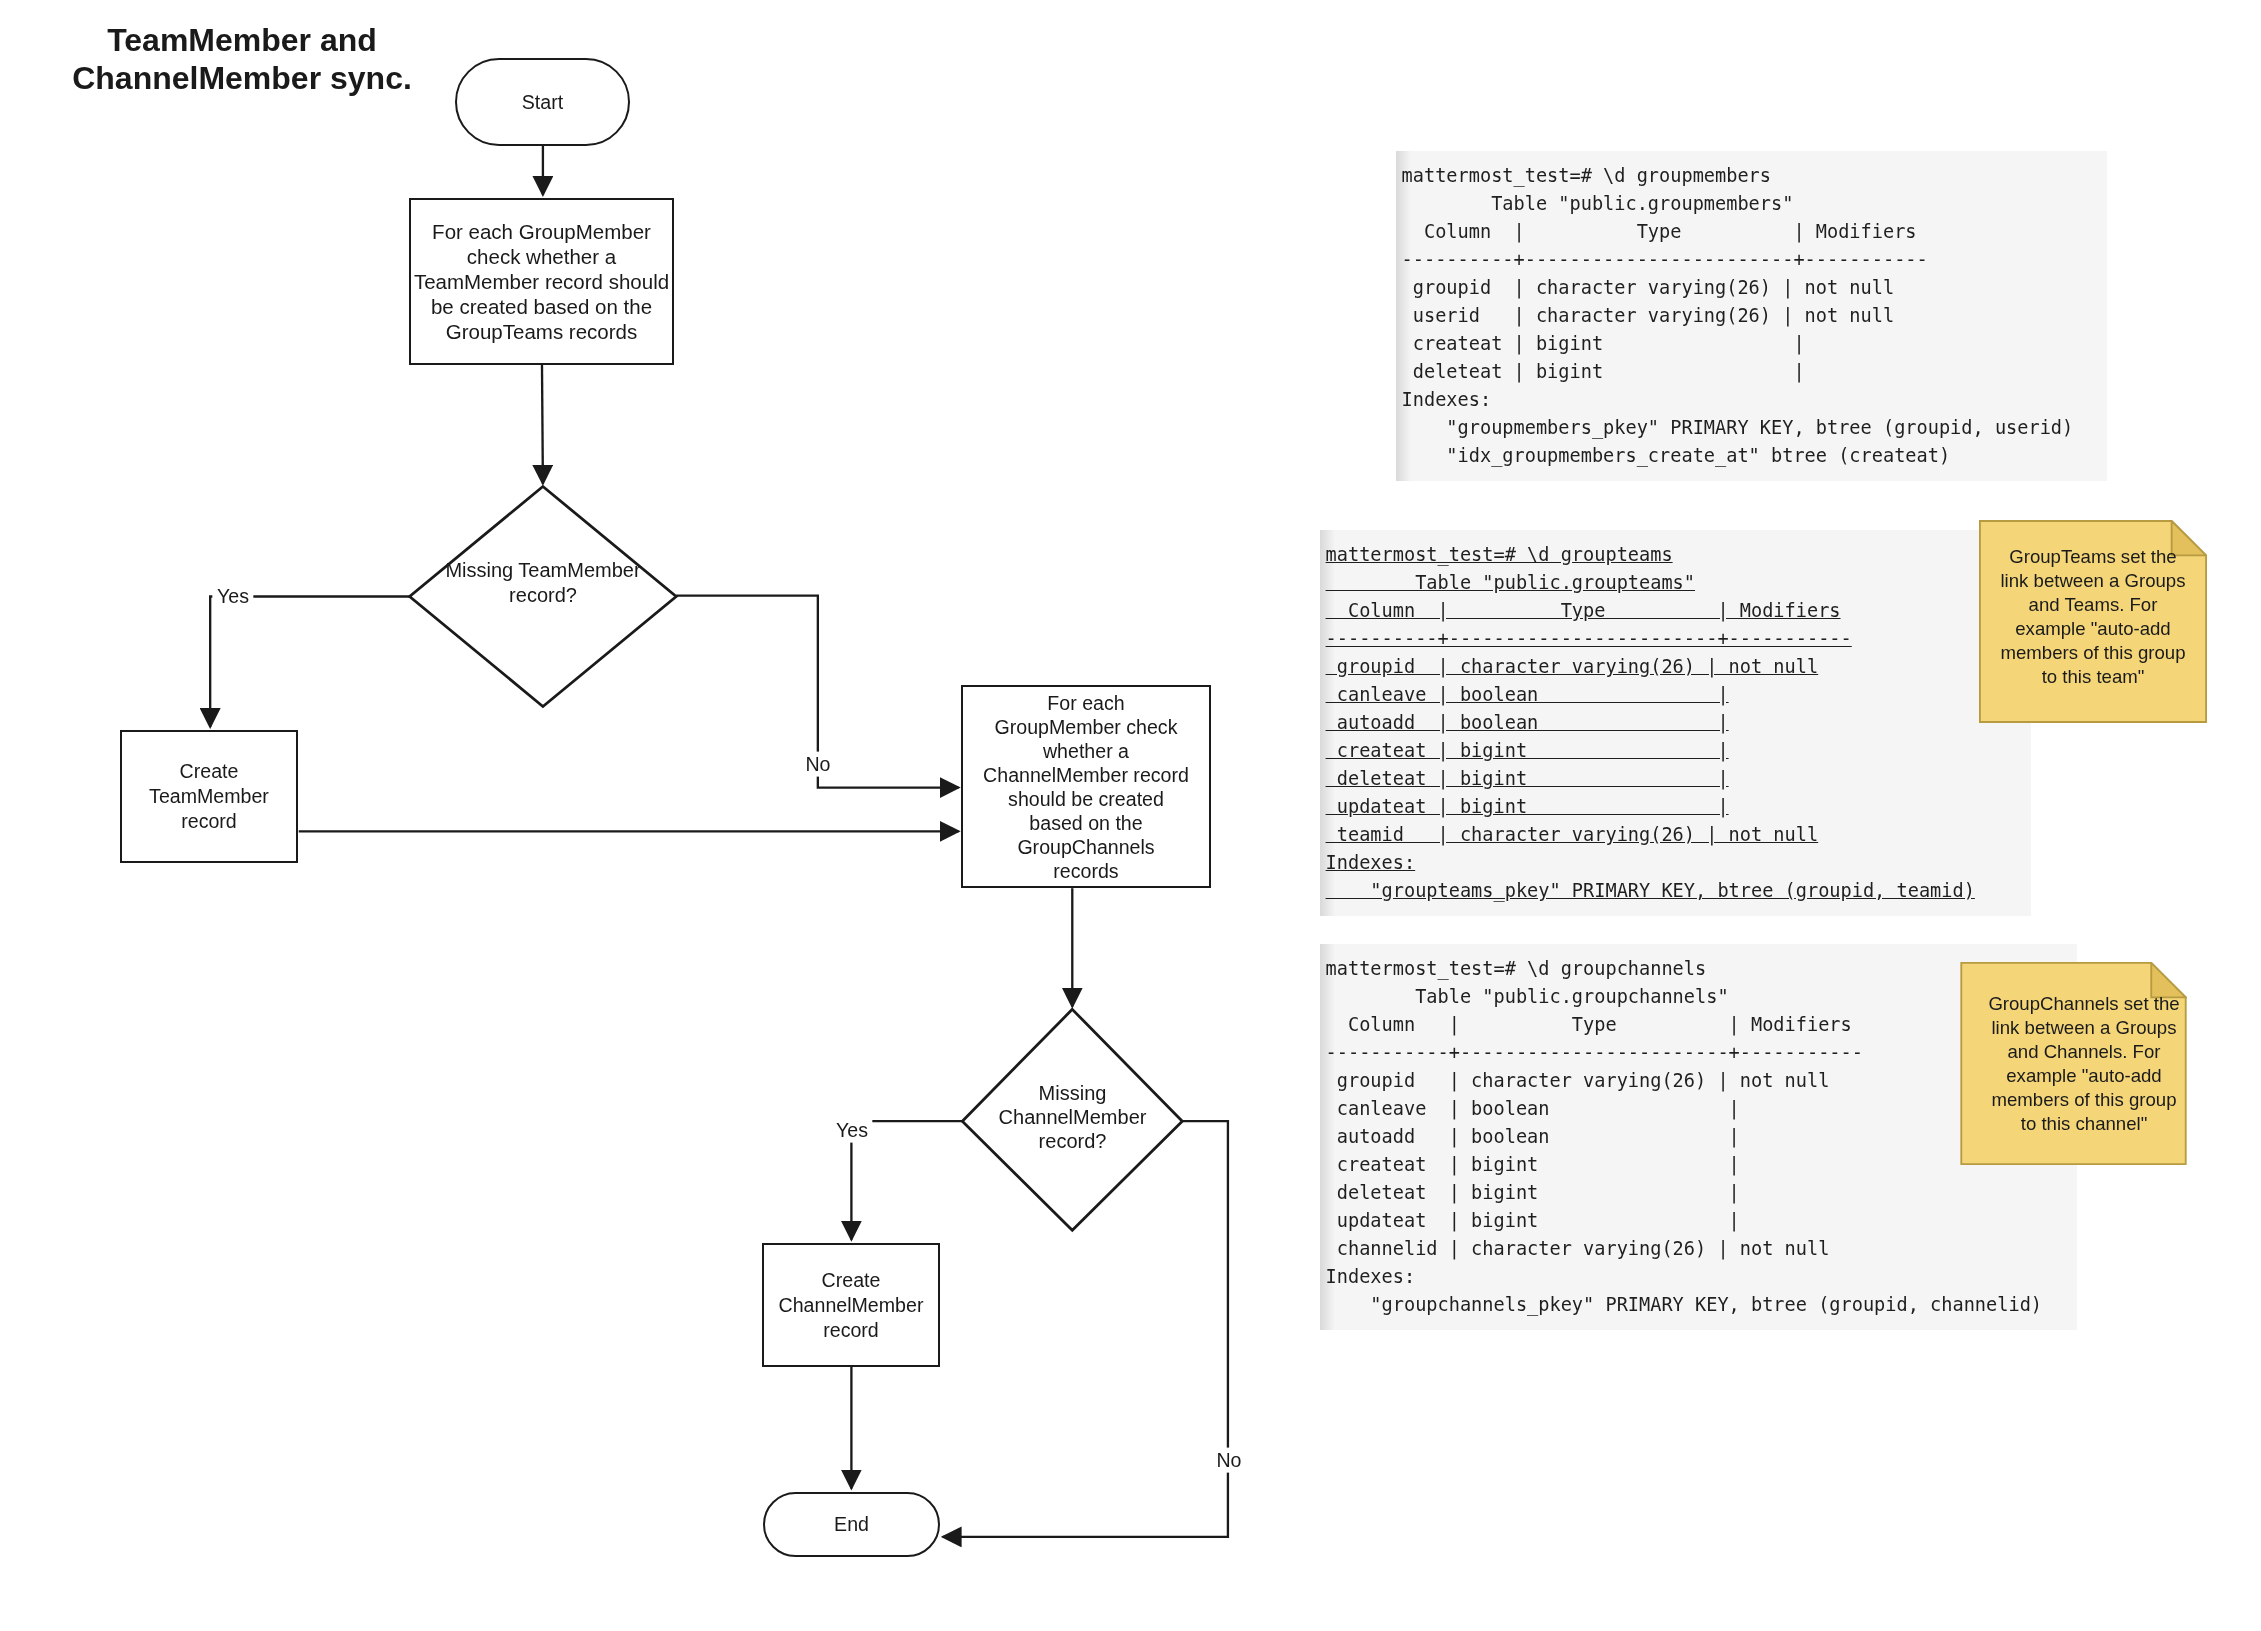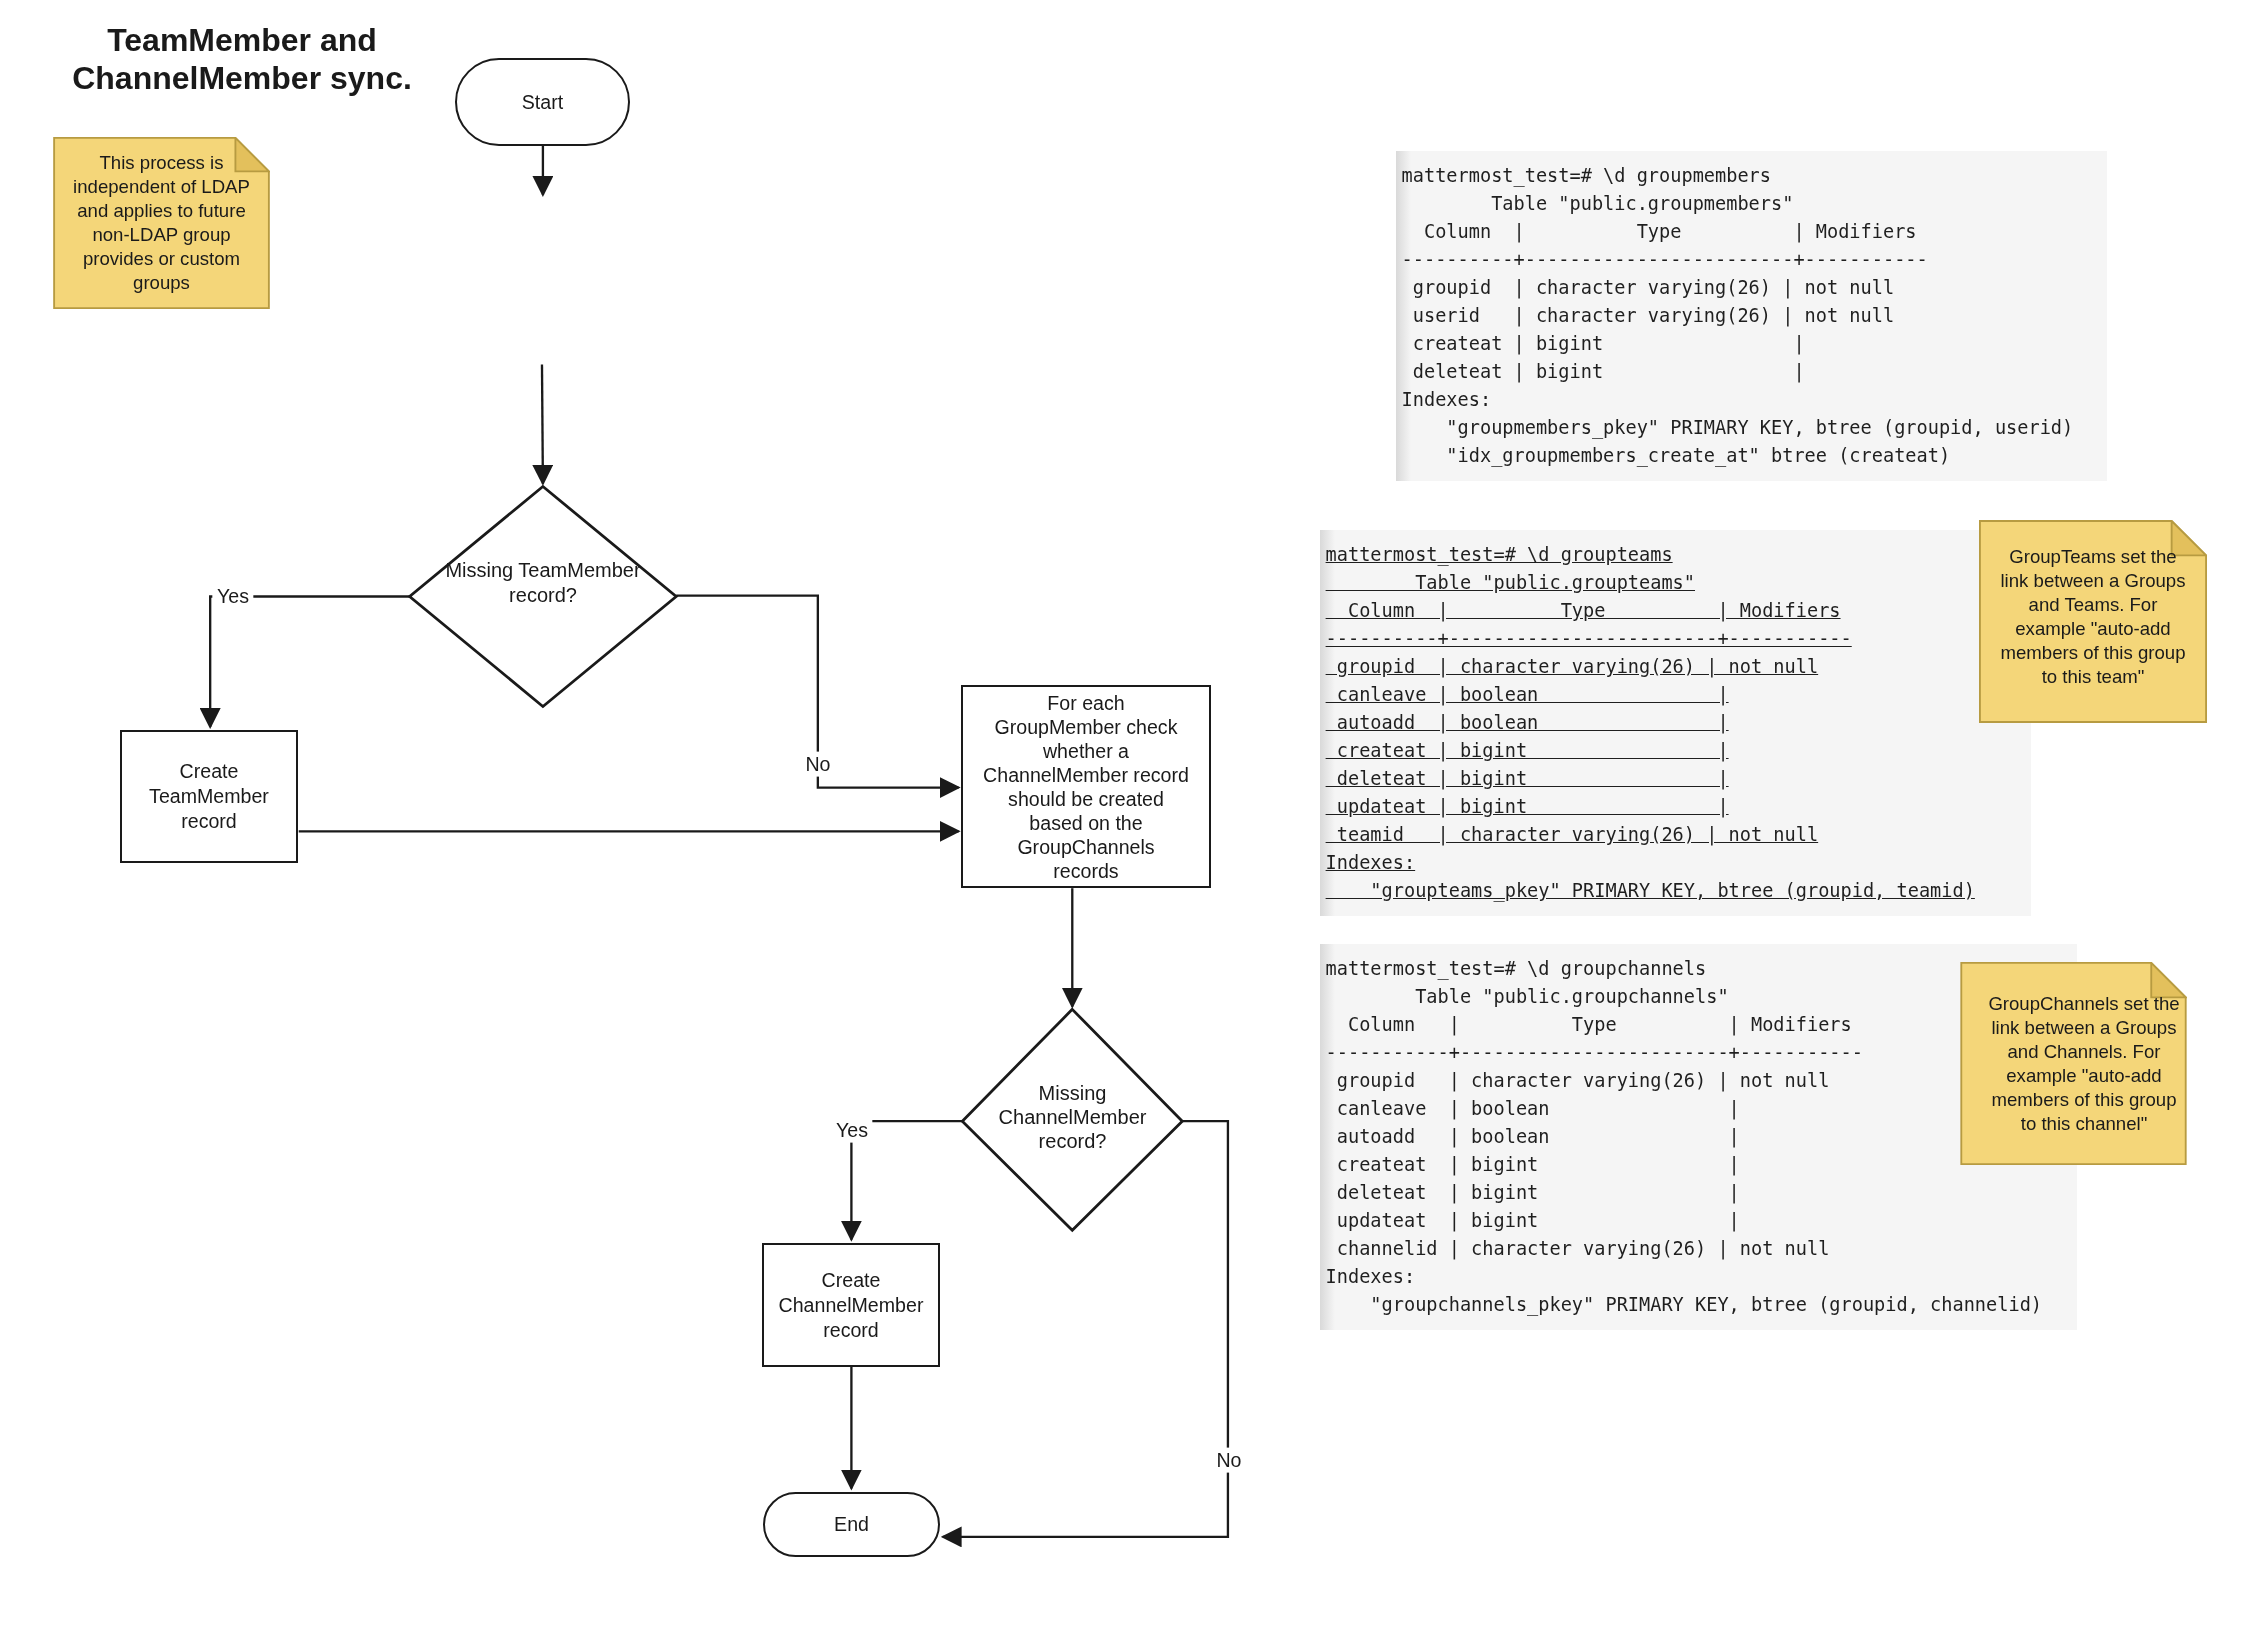--- a/index.html
+++ b/index.html
@@ -65,35 +65,28 @@
     </g>
     <g fill="#ffffff" stroke="#1a1a1a" stroke-width="3">
       <polygon points="582,522 725,640 582,758 439,640"></polygon>
       <polygon points="1150,1083 1268,1203 1150,1320 1032,1203"></polygon>
     </g>
   </svg>
 
   <div id="title">TeamMember and
 ChannelMember sync.</div>
 
-  <div id="note1" class="note">
-    <svg width="217" height="172" viewBox="0 0 233 185">
-      <path d="M1,1 L196,1 L232,37 L232,184 L1,184 Z" fill="#F4D679" stroke="#B79B41" stroke-width="2"></path>
-      <path d="M196,1 L196,37 L232,37 Z" fill="#E3C05C" stroke="#B79B41" stroke-width="2"></path>
-    </svg>
-    <div class="ntext">This process is
-independent of LDAP
-and applies to future
-non-LDAP group
-provides or custom
-groups</div>
-  </div>
 
   <div id="start" class="node pill">Start</div>
 
+  <div id="box1" class="node rect">For each GroupMember
+check whether a
+TeamMember record should
+be created based on the
+GroupTeams records</div>
 
   <div id="d1label" class="dlabel">Missing TeamMember
 record?</div>
   <div id="yes1" class="elabel">Yes</div>
   <div id="no1" class="elabel">No</div>
 
   <div id="box3" class="node rect">Create
 TeamMember
 record</div>
 

